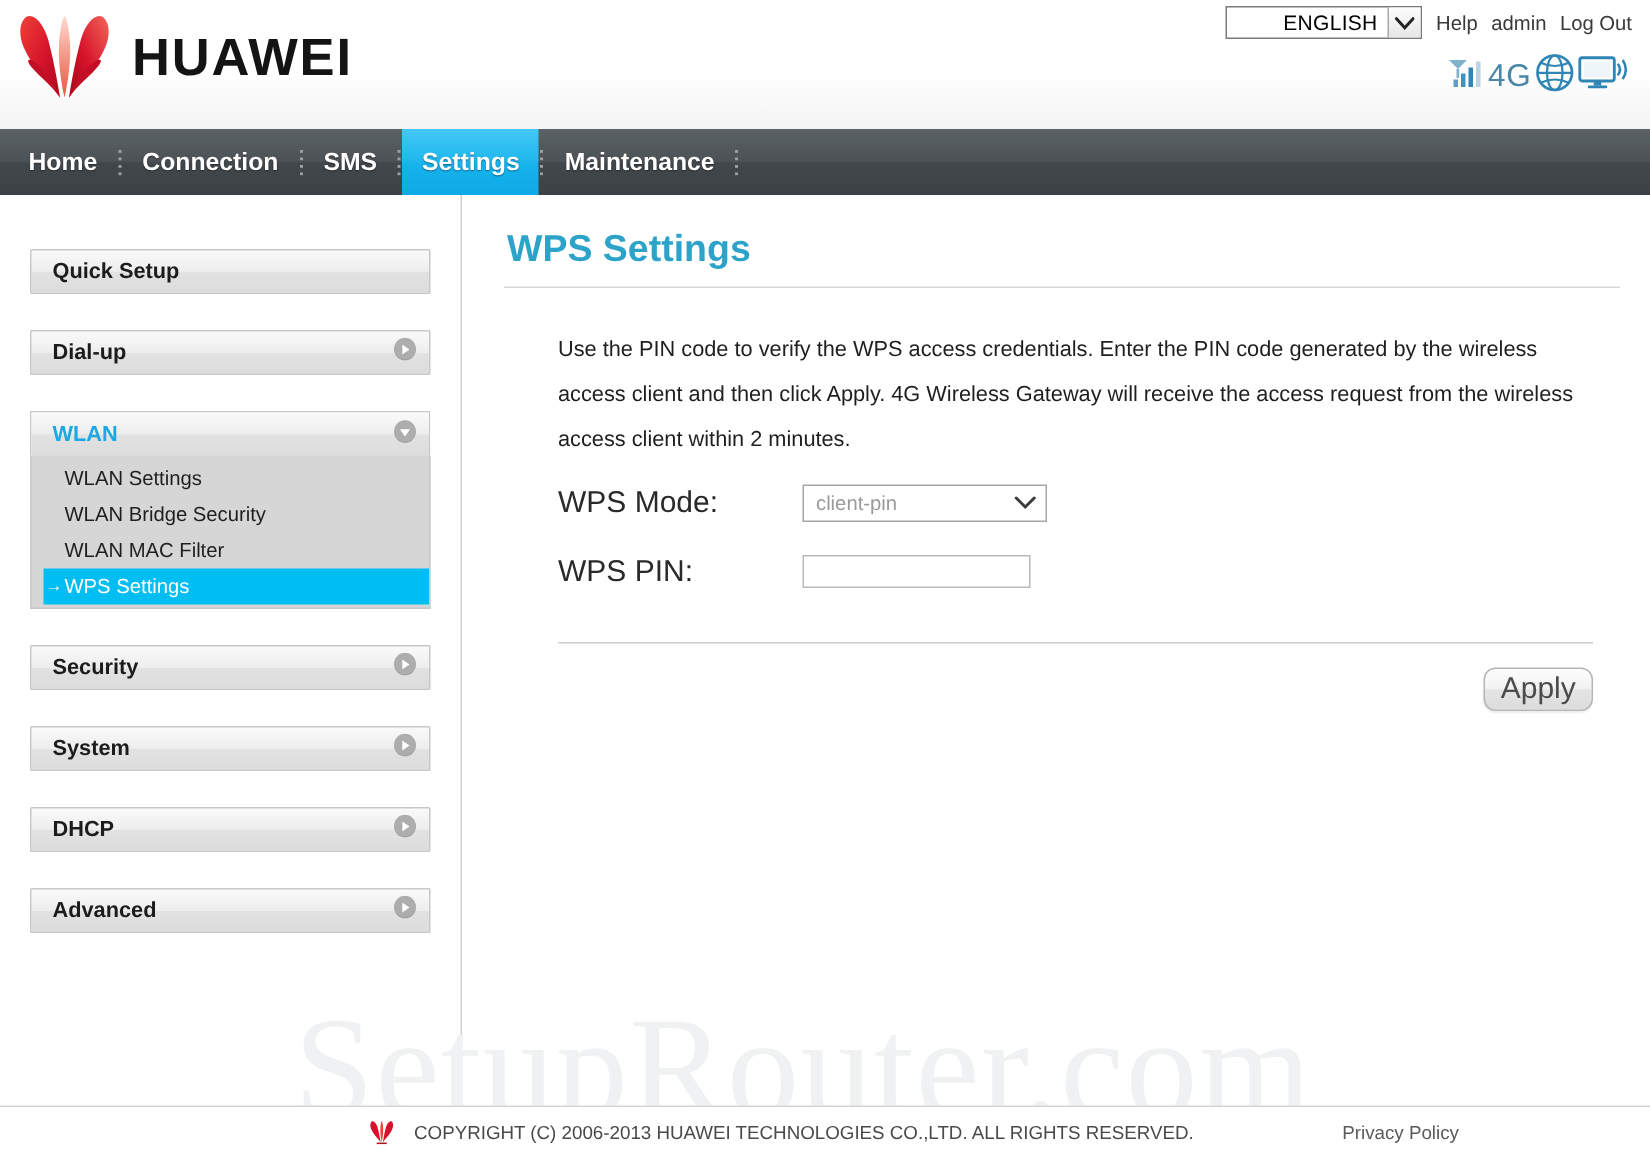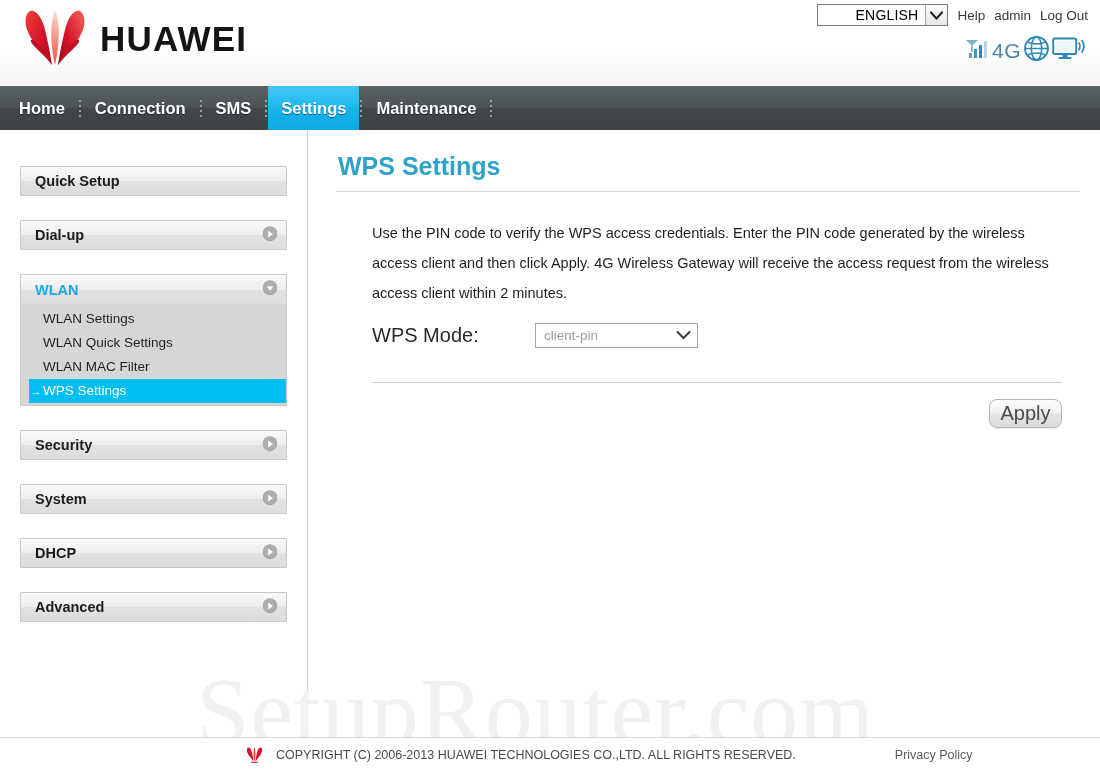--- a/index.html
+++ b/index.html
@@ -19,21 +19,21 @@
 
   
   .header {
     position: relative;
     height: 86px;
     background: linear-gradient(to bottom, #ffffff 0%, #ffffff 55%, #f4f4f4 100%);
     border-bottom: none;
   }
   .logo-wrap {
     position: absolute;
-    left: 22px;
+    left: 10px;
     top: 10px;
     display: flex;
     align-items: center;
   }
   .logo-mark {
     width: 66px;
     height: 56px;
     flex: none;
   }
   .logo-text {
@@ -479,21 +479,21 @@
             <circle cx="8" cy="7.4" r="7.2" fill="#adadad"></circle>
             <path d="M4.6 6.2 L11.4 6.2 L8 11 Z" fill="#ffffff"></path>
           </svg>
         </span>
       </div>
       <div class="submenu">
         <div class="sub-item">
           <span>WLAN Settings</span>
         </div>
         <div class="sub-item">
-          <span>WLAN Quick Settings</span>
+          <span>WLAN Bridge Security</span>
         </div>
         <div class="sub-item">
           <span>WLAN MAC Filter</span>
         </div>
         <div class="sub-item active">
           <span class="sub-arrow">→</span>
           <span>WPS Settings</span>
         </div>
       </div>
     </div>
@@ -563,20 +563,24 @@
       <div class="wps-select">
         <span>client-pin</span>
         <span>
           <svg width="15" height="10" viewBox="0 0 15 10">
               <path d="M1.5 2 L7.5 8 L13.5 2" stroke="#3c3c3c" stroke-width="2" fill="none" stroke-linecap="round"></path>
             </svg>
         </span>
       </div>
     </div>
 
+    <div class="form-row">
+      <div class="form-label">WPS PIN:</div>
+      <input class="wps-input" type="text" value="" style="">
+    </div>
 
     <div class="form-rule"></div>
 
     <div class="apply-wrap">
       <button class="apply-btn">Apply</button>
     </div>
   </div>
 
   <div class="watermark">SetupRouter.com</div>
 </div>

